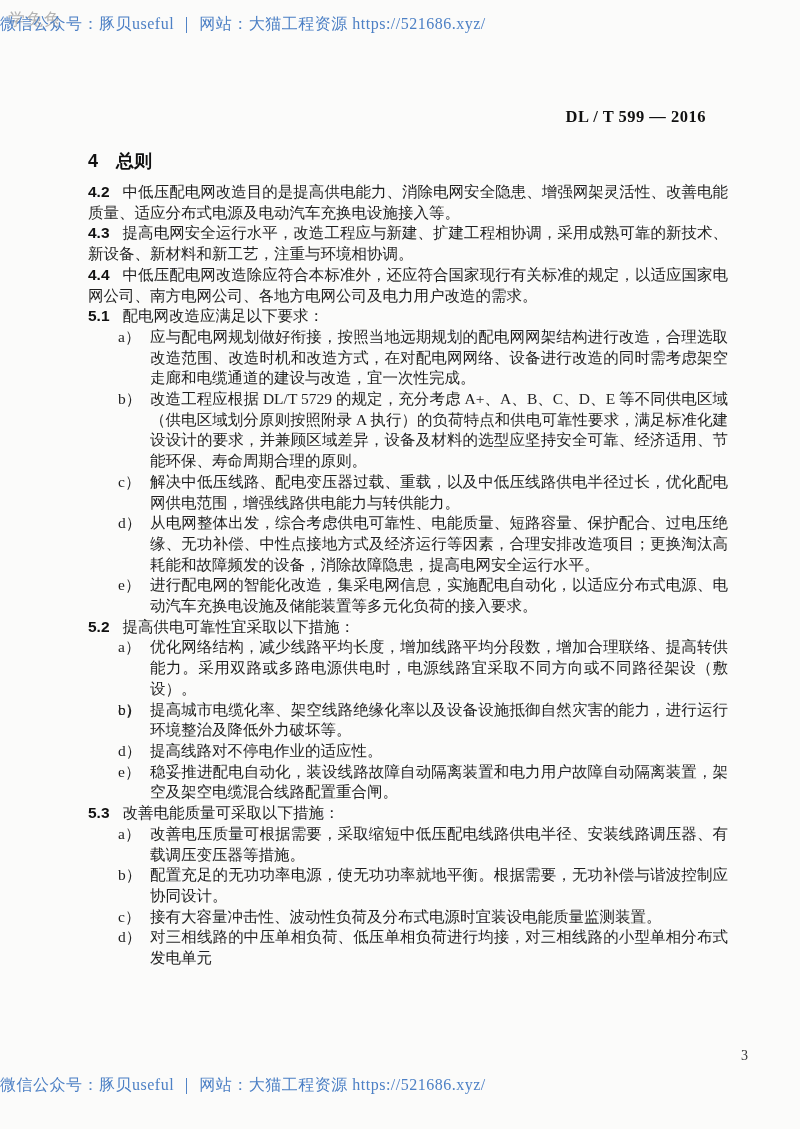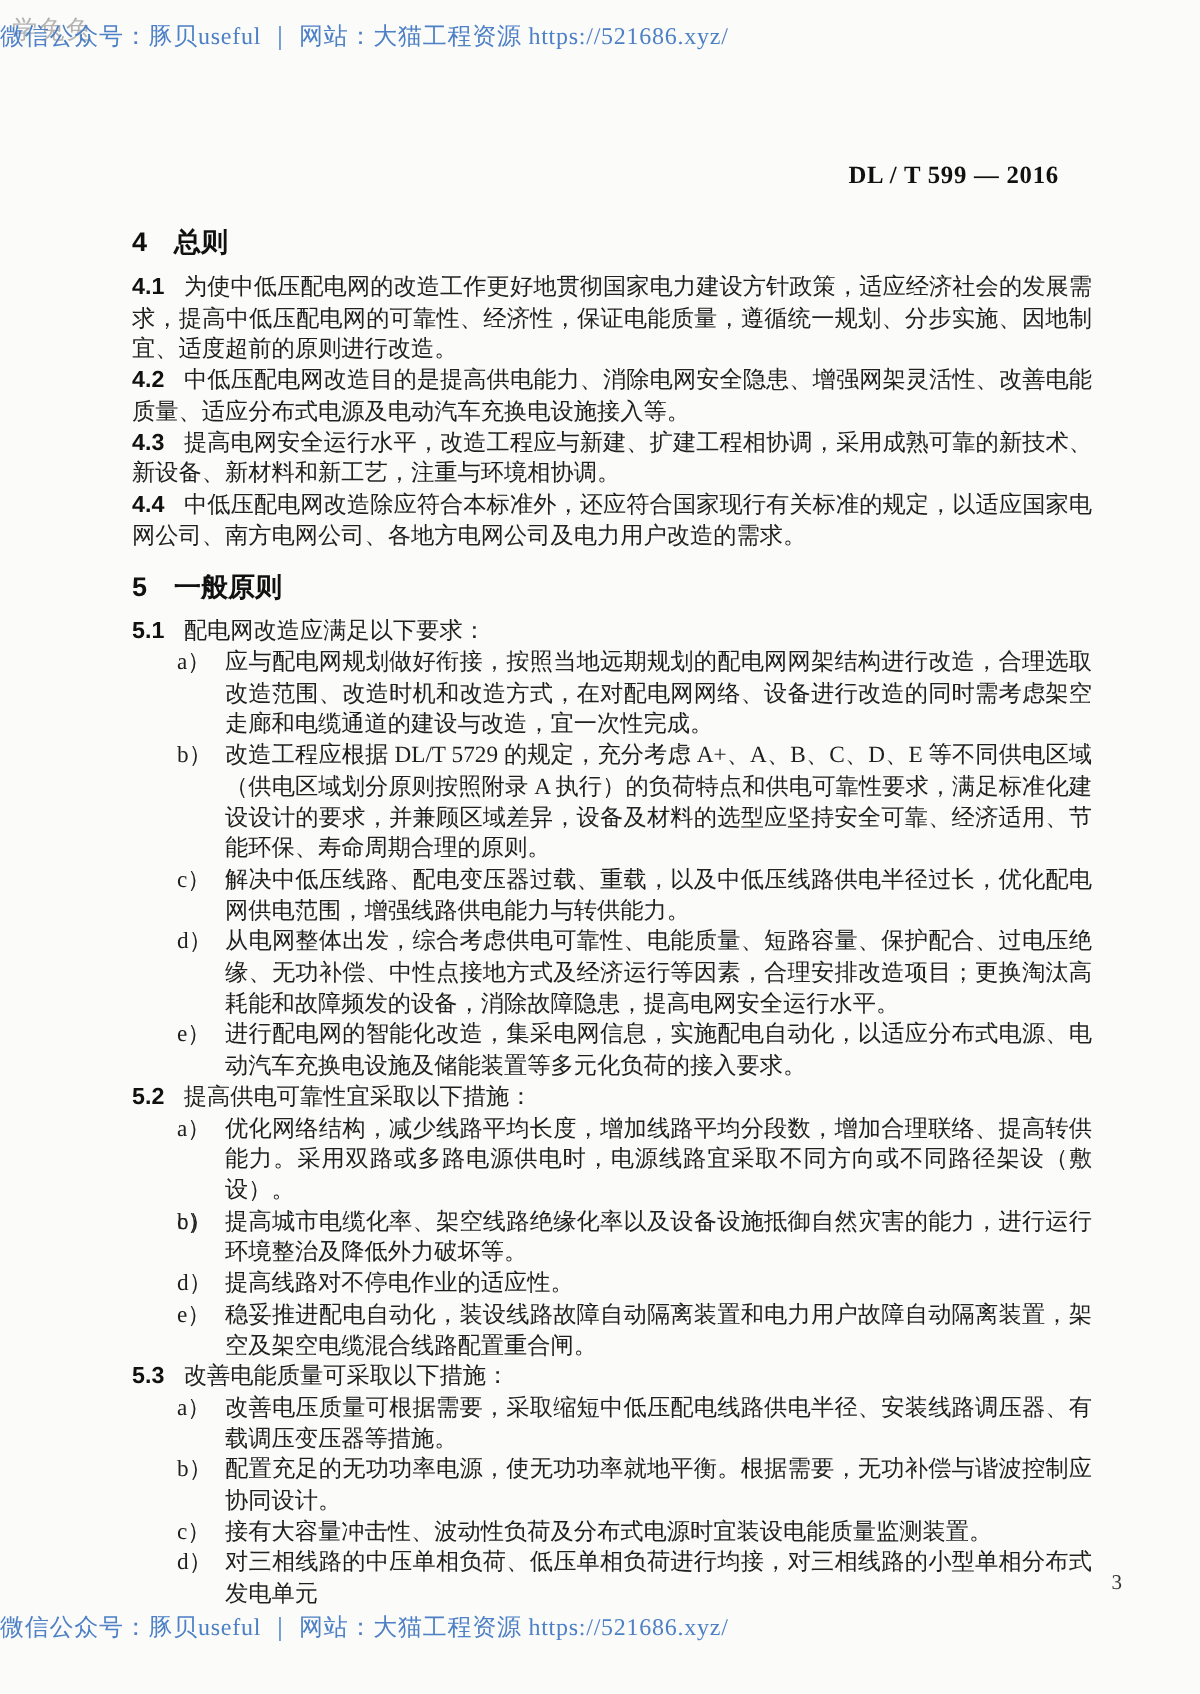--- a/index.html
+++ b/index.html
@@ -55,26 +55,24 @@
 <span class="wm-top-left">学兔兔</span>
 
 <div class="wm-banner top">微信公众号：豚贝useful ｜ 网站：大猫工程资源 https://521686.xyz/</div>
 
 <div class="doc-code">DL / T 599 — 2016</div>
 
 <div class="content">
 
   <h2 class="sec"><span class="sec-num">4</span><span class="sec-title">总则</span></h2>
 
-  <p class="clause"><span class="clause-num">4.1</span><span>为使中低压配电网的改造工作更好地贯彻国家电力建设方针政策，适应经济社会的发展需求，提高中低压配电网的可靠性、经济性，保证电能质量，遵循统一规划、分步实施、因地制宜、适度超前的原则进行改造。</span></p>
   <p class="clause"><span class="clause-num">4.2</span><span>中低压配电网改造目的是提高供电能力、消除电网安全隐患、增强网架灵活性、改善电能质量、适应分布式电源及电动汽车充换电设施接入等。</span></p>
   <p class="clause"><span class="clause-num">4.3</span><span>提高电网安全运行水平，改造工程应与新建、扩建工程相协调，采用成熟可靠的新技术、新设备、新材料和新工艺，注重与环境相协调。</span></p>
   <p class="clause"><span class="clause-num">4.4</span><span>中低压配电网改造除应符合本标准外，还应符合国家现行有关标准的规定，以适应国家电网公司、南方电网公司、各地方电网公司及电力用户改造的需求。</span></p>
 
-  <h2 class="sec mt"><span class="sec-num">5</span><span class="sec-title">一般原则</span></h2>
 
   <p class="clause"><span class="clause-num">5.1</span><span>配电网改造应满足以下要求：</span></p>
   <div class="item"><span class="item-label">a）</span><span>应与配电网规划做好衔接，按照当地远期规划的配电网网架结构进行改造，合理选取改造范围、改造时机和改造方式，在对配电网网络、设备进行改造的同时需考虑架空走廊和电缆通道的建设与改造，宜一次性完成。</span></div>
   <div class="item"><span class="item-label">b）</span><span>改造工程应根据 DL/T 5729 的规定，充分考虑 A+、A、B、C、D、E 等不同供电区域（供电区域划分原则按照附录 A 执行）的负荷特点和供电可靠性要求，满足标准化建设设计的要求，并兼顾区域差异，设备及材料的选型应坚持安全可靠、经济适用、节能环保、寿命周期合理的原则。</span></div>
   <div class="item"><span class="item-label">c）</span><span>解决中低压线路、配电变压器过载、重载，以及中低压线路供电半径过长，优化配电网供电范围，增强线路供电能力与转供能力。</span></div>
   <div class="item"><span class="item-label">d）</span><span>从电网整体出发，综合考虑供电可靠性、电能质量、短路容量、保护配合、过电压绝缘、无功补偿、中性点接地方式及经济运行等因素，合理安排改造项目；更换淘汰高耗能和故障频发的设备，消除故障隐患，提高电网安全运行水平。</span></div>
   <div class="item"><span class="item-label">e）</span><span>进行配电网的智能化改造，集采电网信息，实施配电自动化，以适应分布式电源、电动汽车充换电设施及储能装置等多元化负荷的接入要求。</span></div>
 
   <p class="clause"><span class="clause-num">5.2</span><span>提高供电可靠性宜采取以下措施：</span></p>
   <div class="item"><span class="item-label">a）</span><span>优化网络结构，减少线路平均长度，增加线路平均分段数，增加合理联络、提高转供能力。采用双路或多路电源供电时，电源线路宜采取不同方向或不同路径架设（敷设）。</span></div>

